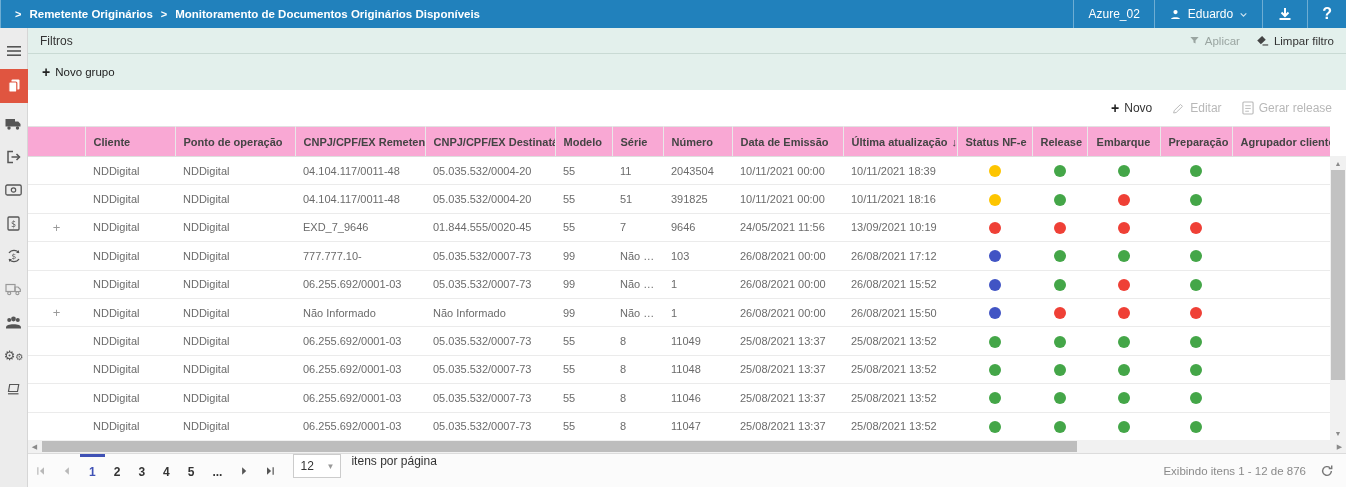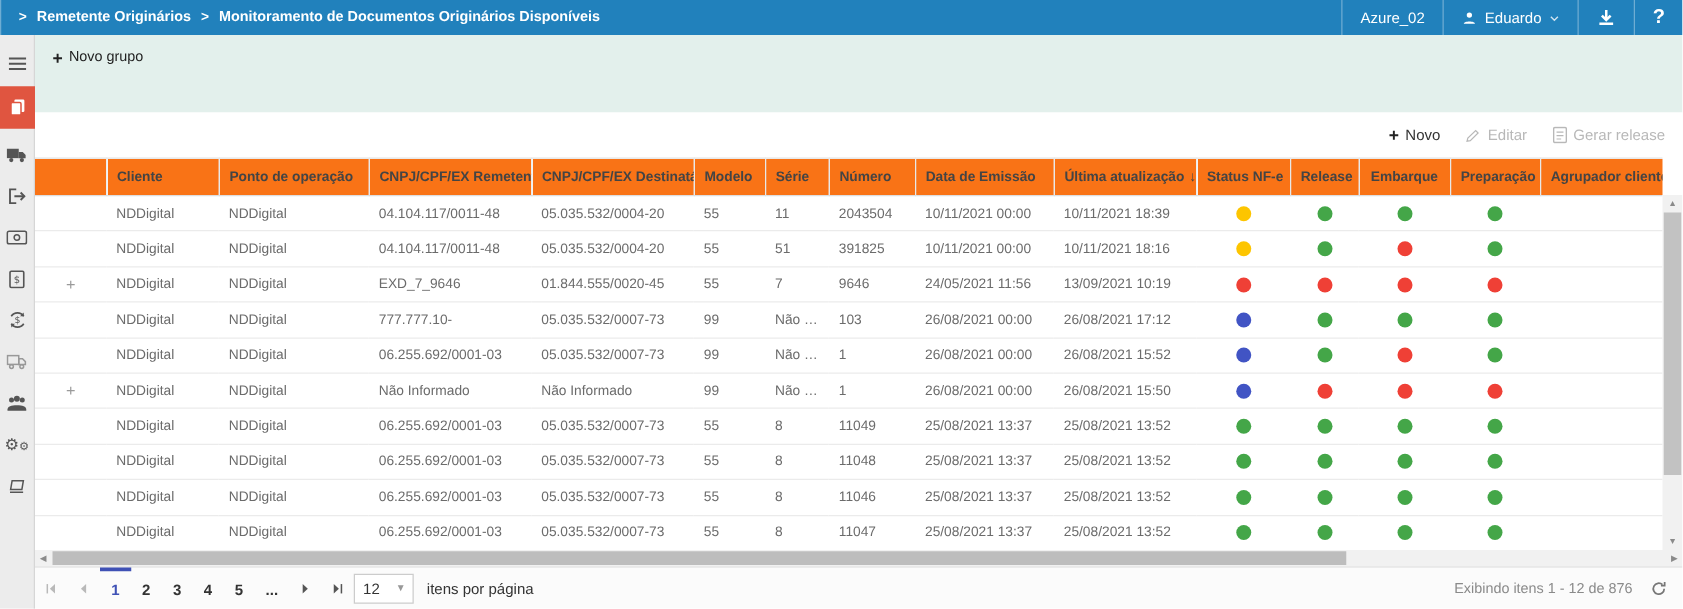--- a/index.html
+++ b/index.html
@@ -40,21 +40,21 @@
   .plus-glyph { font-weight:bold; font-size:14px; color:#222; line-height:1; }
 
   .actionbar { height:36px; background:#fff; display:flex; align-items:center; justify-content:flex-end; gap:20px; padding-right:14px; font-size:12px; }
   .act { display:flex; align-items:center; gap:5px; }
   .act.enabled { color:#333; }
   .act.disabled { color:#b8b8b8; }
 
   
   .grid { position:relative; height:314px; }
   table { border-collapse:collapse; table-layout:fixed; width:1302px; }
-  thead th { height:30px; background:#f97316; border-top:1px solid #e2e2e2; border-bottom:1px solid #dedede; border-right:1px solid #e8e8e8; font-size:11px; color:#444; text-align:left; padding:0 8px; font-weight:bold; white-space:nowrap; overflow:hidden; }
+  thead th { height:30px; background:#f9a8d4; border-top:1px solid #e2e2e2; border-bottom:1px solid #dedede; border-right:1px solid #e8e8e8; font-size:11px; color:#444; text-align:left; padding:0 8px; font-weight:bold; white-space:nowrap; overflow:hidden; }
   thead th:last-child { border-right:none; }
   tbody td { height:28.4px; border-bottom:1px solid #ebebeb; font-size:11px; color:#6b6b6b; padding:0 8px; white-space:nowrap; overflow:hidden; text-overflow:ellipsis; background:#fff; }
   td.c-exp { text-align:center; color:#9a9a9a; font-size:13px; }
   td.c-dot { text-align:center; }
   .dot { display:inline-block; width:12px; height:12px; border-radius:50%; vertical-align:middle; }
   .sort-arrow { font-weight:bold; color:#444; margin-left:4px; }
 
   
   .vscroll { position:absolute; top:30px; right:0; width:16px; height:284px; background:#f1f1f1; }
   .vscroll .btn { position:absolute; left:0; width:16px; height:14px; display:flex; align-items:center; justify-content:center; color:#8a8a8a; font-size:7px; }
@@ -67,21 +67,21 @@
   .hscroll .btn.left { left:0; } .hscroll .btn.right { right:0; }
   .hscroll .thumb { position:absolute; left:14px; top:1px; width:1035px; height:11px; background:#bdbdbd; }
 
   
   .pager { height:34px; border-top:1px solid #dcdcdc; background:#fbfbfb; display:flex; align-items:stretch; font-size:12px; color:#333; }
   .pg-nav { display:flex; align-items:center; padding:0 7px; }
   .pg-pages { display:flex; align-items:stretch; }
   .page { display:flex; align-items:center; padding:0 9px; border-top:3px solid transparent; color:#333; font-weight:bold; }
   .page.active { color:#3f51b5; border-top-color:#3f51b5; }
   .page.ellipsis { font-weight:bold; color:#333; }
-  .pg-size { display:flex; align-items:center; }
+  .pg-size { display:flex; margin-left:10px; }
   .size-box { width:48px; height:24px; border:1px solid #ccc; background:#fff; display:flex; align-items:center; padding:0 6px; color:#333; }
   .size-box .caret { margin-left:auto; color:#999; font-size:8px; }
   .pg-size-label { margin-left:10px; color:#333; }
   .pg-right { margin-left:auto; display:flex; align-items:center; gap:14px; padding-right:12px; }
   .pg-summary { color:#8a8a8a; font-size:11.5px; }
 </style>
 </head>
 <body>
 
 <div class="app">
@@ -193,20 +193,38 @@
       <svg width="15" height="14" viewBox="0 0 15 14">
           <path d="M2.5 10.5l1.2-7h9l-1.2 7z" stroke="#555" stroke-width="1.2" fill="none"></path>
           <path d="M2 12.8h10.5" stroke="#555" stroke-width="1.2" fill="none"></path>
         </svg>
     </div>
   </div>
 
   <div class="content">
 
     <div class="filters">
+      <div class="filters-head">
+        <span class="filters-title">Filtros</span>
+        <div class="filters-actions">
+          <span class="flink disabled">
+            <svg width="11" height="11" viewBox="0 0 16 16">
+                <path d="M2 3h12L9.5 8v4.5L6.5 11V8z" fill="#9aa5a1"></path>
+              </svg>
+            <span>Aplicar</span>
+          </span>
+          <span class="flink enabled">
+            <svg width="13" height="11" viewBox="0 0 16 13">
+                <path d="M6 11L1.5 6.5 7.5 1l4.5 4.5z" fill="#444"></path>
+                <path d="M8 12h7" stroke="#444" stroke-width="1.4"></path>
+              </svg>
+            <span>Limpar filtro</span>
+          </span>
+        </div>
+      </div>
       <div class="newgroup">
         <span class="plus-glyph">+</span>
         <span>Novo grupo</span>
       </div>
     </div>
 
     <div class="actionbar">
       <span class="act enabled">
         <span class="plus-glyph">+</span>
         <span>Novo</span>

